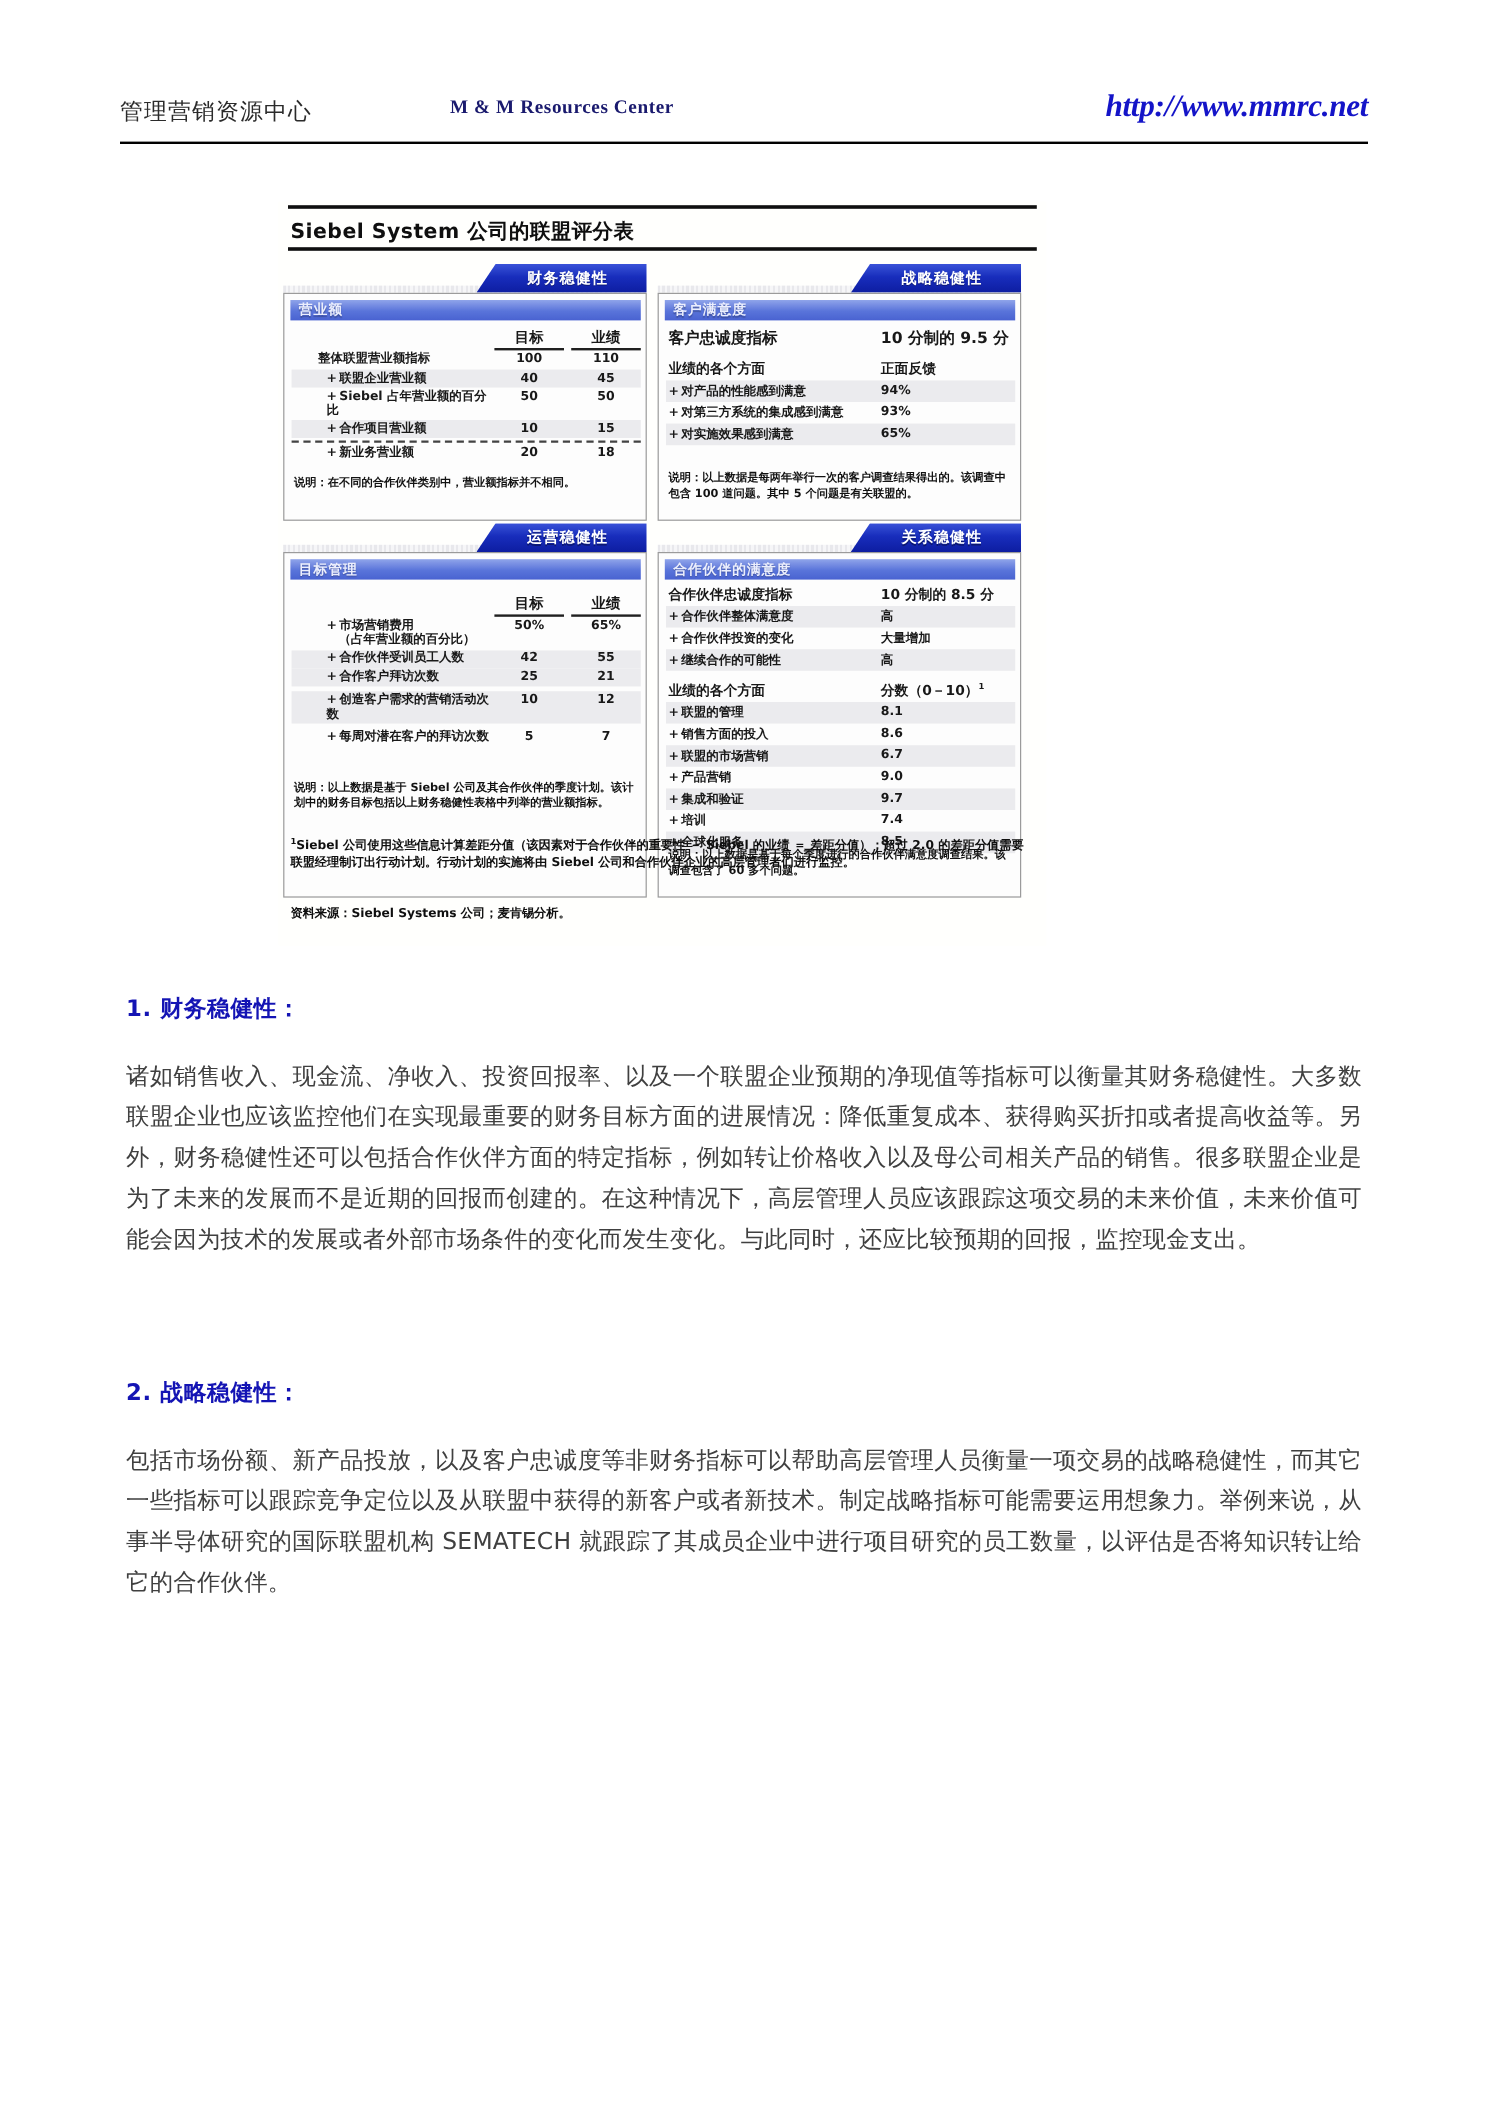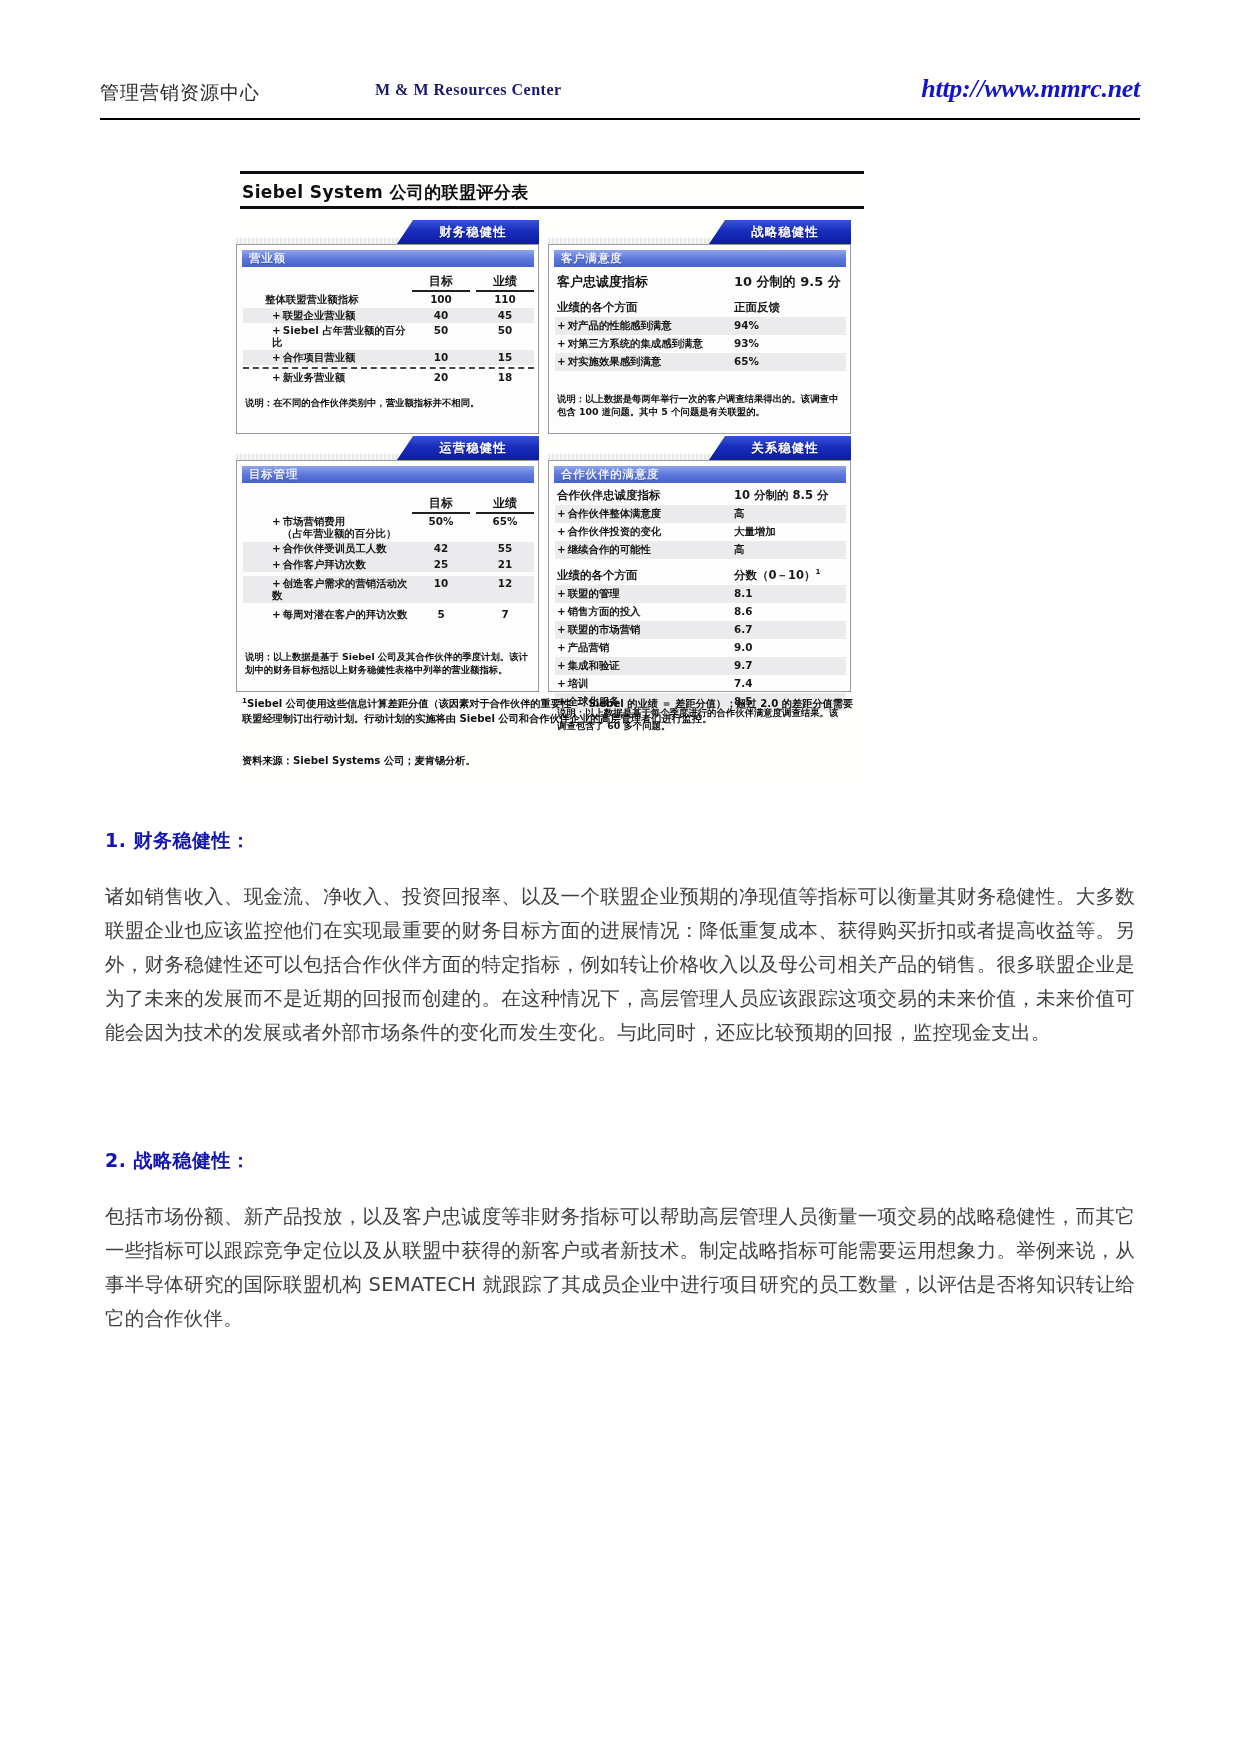--- a/index.html
+++ b/index.html
@@ -133,21 +133,21 @@
 
   .quad-box {
     position: absolute;
     left: 0; top: 24px;
     width: 303px;
     height: 190px;
     background: #fbfbfb;
     border: 1px solid #9a9a9a;
     box-sizing: border-box;
   }
-  .quad.q3 .quad-box, .quad.q4 .quad-box { height: 232px; }
+  .quad.q3 .quad-box, .quad.q4 .quad-box { height: 288px; }
 
   .panel-title {
     position: absolute;
     left: 5px; top: 5px;
     width: 292px; height: 17px;
     background: linear-gradient(180deg,#8fa3e8 0%,#5a74d8 55%,#4a63cf 100%);
     color: #e9ecfb;
     font-size: 11.5px;
     font-weight: bold;
     letter-spacing: 0.8px;

